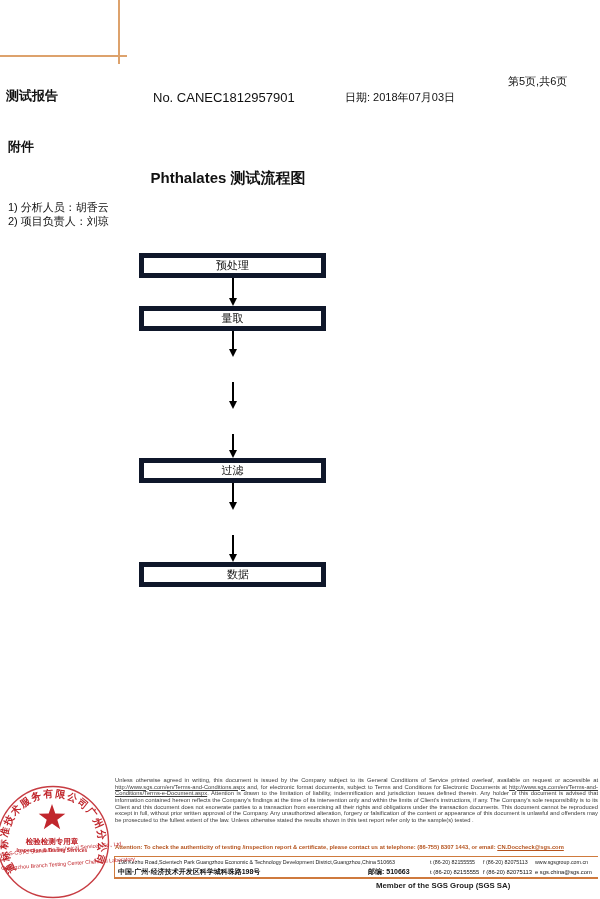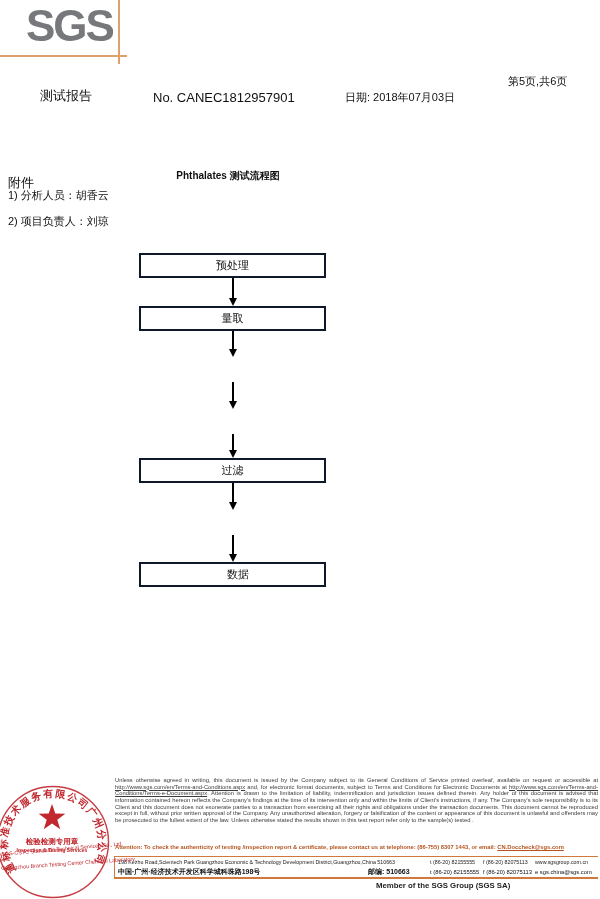--- a/index.html
+++ b/index.html
@@ -4,33 +4,33 @@
 <style>
   html,body{margin:0;padding:0;background:#ffffff;}
   .page{position:relative;width:600px;height:899px;background:#fff;overflow:hidden;
         font-family:"Liberation Sans", sans-serif;color:#111;}
 
   
   .logo{position:absolute;left:26px;top:4px;font-size:44px;font-weight:bold;
         color:#77787b;letter-spacing:-2px;line-height:1;}
   .crosshair-v{position:absolute;left:118px;top:0;width:2px;height:64px;background:#dda26c;}
   .crosshair-h{position:absolute;left:0;top:55px;width:127px;height:2px;background:#dda26c;}
-  .report-title{position:absolute;left:6px;top:87px;font-size:13px;font-weight:normal;margin-left:34px;}
+  .report-title{position:absolute;left:6px;top:87px;font-size:13px;font-weight:bold;}
   .report-no{position:absolute;left:153px;top:90px;font-size:13px;}
   .report-date{position:absolute;left:345px;top:90px;font-size:11px;}
   .report-page{position:absolute;left:508px;top:74px;font-size:11px;}
 
   
-  .attach-label{position:absolute;left:8px;top:138px;font-size:13px;font-weight:normal;margin-top:36px;}
+  .attach-label{position:absolute;left:8px;top:138px;font-size:13px;font-weight:bold;}
   .flow-title{position:absolute;left:78px;top:169px;width:300px;text-align:center;
-              font-size:10px;font-weight:bold;}
+              font-size:15px;font-weight:bold;}
   .note{position:absolute;left:8px;font-size:11px;}
 
   
-  .flow-box{position:absolute;left:139px;width:187px;height:25px;border:2px solid #0f172a;
+  .flow-box{position:absolute;left:139px;width:187px;height:25px;border:5px solid #0f172a;
             box-sizing:border-box;display:flex;align-items:center;justify-content:center;
             font-size:11px;background:#fff;}
   .flow-arrow{position:absolute;left:228px;width:9px;display:flex;flex-direction:column;align-items:center;}
   .flow-arrow .shaft{width:2px;background:#000;flex:1;}
   .flow-arrow .head{width:0;height:0;border-left:4.5px solid transparent;
                     border-right:4.5px solid transparent;border-top:8px solid #000;}
 
   
   .disclaimer{position:absolute;left:115px;top:777px;width:483px;font-size:5.8px;
               line-height:6.65px;color:#3c3c3c;text-align:justify;}
@@ -51,31 +51,30 @@
   .stamp-co1{position:absolute;left:1px;top:851px;width:116px;font-size:5.4px;color:#c1272d;
              transform:rotate(-5deg);transform-origin:left top;white-space:nowrap;}
   .stamp-co2{position:absolute;left:1px;top:865px;width:116px;font-size:5.4px;color:#c1272d;
              transform:rotate(-4deg);transform-origin:left top;white-space:nowrap;}
 </style>
 </head>
 <body>
 
 <div class="page">
 
-  <div class="logo">SGS</div>
   <div class="crosshair-v"></div>
   <div class="crosshair-h"></div>
   <div class="report-title">测试报告</div>
   <div class="report-no">No. CANEC1812957901</div>
   <div class="report-date">日期: 2018年07月03日</div>
   <div class="report-page">第5页,共6页</div>
 
   <div class="attach-label">附件</div>
   <div class="flow-title">Phthalates 测试流程图</div>
-  <div class="note" style="top:188px;">1) 分析人员：胡香云</div>
+  <div class="note" style="top:200px;">1) 分析人员：胡香云</div>
   <div class="note" style="top:214px;">2) 项目负责人：刘琼</div>
 
   <div class="flow-box" style="top:253px;">预处理</div>
   <div class="flow-box" style="top:306px;font-family:Liberation Serif, serif;">量取</div>
   <div class="flow-box" style="top:458px;">过滤</div>
   <div class="flow-box" style="top:562px;padding-left:11px;">数据</div>
 
   <div class="flow-arrow" style="top:278px;height:28px;">
       <div class="shaft"></div>
       <div class="head"></div>

